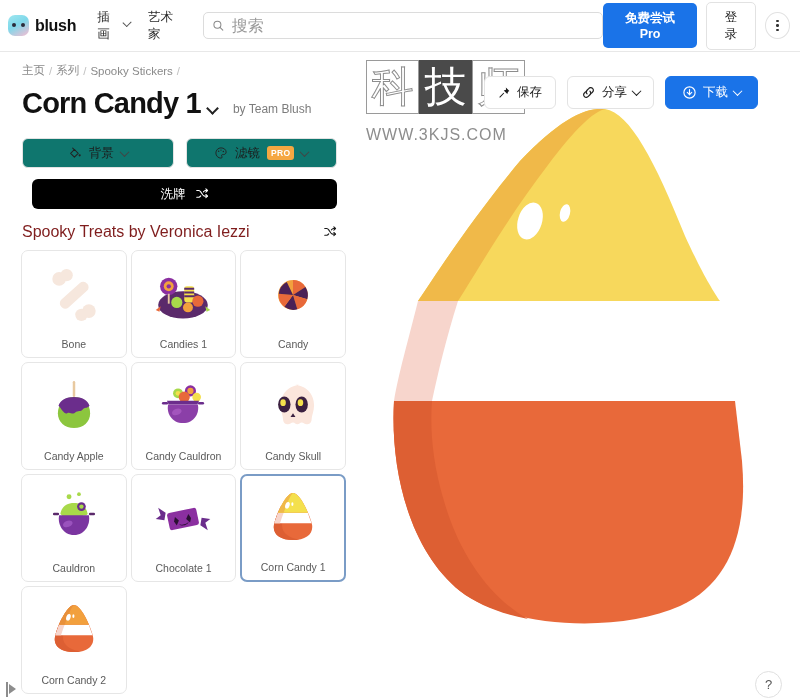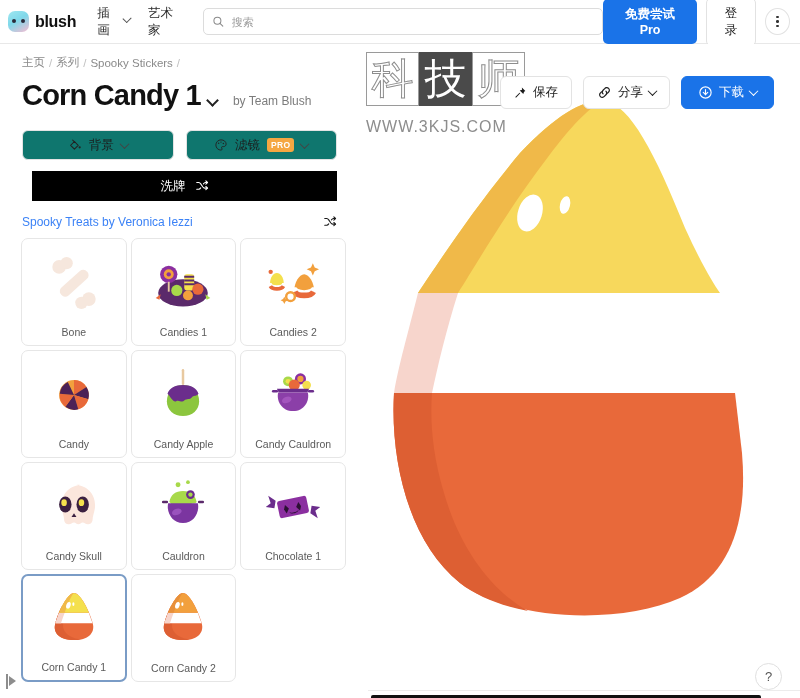--- a/index.html
+++ b/index.html
@@ -6,21 +6,21 @@
   html, body {
     width: 800px; height: 698px;
     font-family: "Liberation Sans", sans-serif;
     background: #ffffff;
     overflow: hidden;
     color: #1a1a1a;
   }
 
   
   .topnav {
-    height: 44px;
+    height: 52px;
     display: flex;
     align-items: center;
     padding: 0 10px 0 8px;
     border-bottom: 1px solid #e8e8e8;
     background: #fff;
     position: relative;
   }
   .brand { display: flex; align-items: center; gap: 6px; }
   .brand-mark {
     width: 21px; height: 21px; border-radius: 7px;
@@ -45,21 +45,21 @@
   .caret { display:inline-block; width:7px; height:7px;
     border-right:1.4px solid #555; border-bottom:1.4px solid #555;
     transform: rotate(45deg) translate(-2px,-2px); }
 
   .searchbox {
     flex: 0 0 auto; width: 400px; margin-left: 14px;
     height: 27px; border:1px solid #dcdcdc; border-radius:5px;
     display:flex; align-items:center; padding: 0 8px; gap:7px; background:#fff;
   }
   .searchbox input {
-    border:none; outline:none; font-size:11px; width:100%;
+    border:none; outline:none; font-size:16px; width:100%;
     font-family:Liberation Serif, serif; color:#333; background:transparent;
   }
   .searchbox input::placeholder { color:#9a9a9a; }
 
   .nav-right { margin-left:auto; display:flex; align-items:center; gap:9px; }
   .btn-pro {
     background:#1a73e8; color:#fff; font-size:12.5px; font-weight:bold;
     border:none; border-radius:5px; padding:7px 13px; cursor:pointer;
   }
   .btn-login {
@@ -114,30 +114,30 @@
     display:flex; align-items:center; justify-content:center; gap:7px;
     font-size:12.5px; color:#1c1c1c; cursor:pointer; position:relative;
   }
   .tool .cv { width:7px;height:7px;border-right:1.5px solid #444;border-bottom:1.5px solid #444;transform:rotate(45deg) translate(-1px,-1px); }
   .pro-badge {
     background:#f5a742; color:#fff; font-size:8.5px; font-weight:bold;
     border-radius:3px; padding:2px 4px; letter-spacing:.3px;
   }
   .shuffle-btn {
     margin: 11px 23px 0 32px; height:30px; background:#000; color:#fff;
-    border-radius:0; display:flex; align-items:center; justify-content:center;
+    border-radius:6px; display:flex; align-items:center; justify-content:center;
     gap:9px; font-size:12.5px; cursor:pointer;
   }
 
   
   .packhdr {
     display:flex; align-items:center; justify-content:space-between;
     padding: 14px 23px 0 22px;
   }
-  .packtitle { font-size:12px; color:#3b82f6; }
+  .packtitle { font-size:16px; color:#7f1d1d; }
 
   
   .gridwrap {
     margin: 9px 14px 0 21px; height: 453px; overflow:hidden; position:relative;
   }
   .grid { display:grid; grid-template-columns: repeat(3, 1fr); gap:4px; }
   .cell {
     height:108px; border:1px solid #e6e6e6; border-radius:7px; background:#fff;
     display:flex; flex-direction:column; align-items:center; justify-content:flex-end;
     padding-bottom:7px; cursor:pointer; position:relative; overflow:hidden;
@@ -324,40 +324,20 @@
                   <path d="M86 68l8 6-6 3z" fill="#A8D94A"></path>
                 </g>
               </svg>
             </div>
             <div class="lbl">Candies 1</div>
           </div>
           <div class="cell">
             <div class="art">
               <svg width="62" height="62" viewBox="0 0 100 100">
                 <g>
-                  <path d="M24 34c6 0 11 8 11 16 0 4-5 6-11 6s-11-2-11-6c0-8 5-16 11-16z" fill="#F4E04D"></path>
-                  <path d="M13 50c0 4 5 6 11 6s11-2 11-6" stroke="#fff" stroke-width="5" fill="none"></path>
-                  <path d="M13.5 55c1.5 3 5.5 4.5 10.5 4.5s9-1.5 10.5-4.5" stroke="#E8693A" stroke-width="6" fill="none"></path>
-                  <path d="M68 36c8 0 16 14 16 26 0 6-8 9-16 9s-16-3-16-9c0-12 8-26 16-26z" fill="#F2A03D"></path>
-                  <path d="M52 57c0 5 8 8 16 8s16-3 16-8" stroke="#fff" stroke-width="7" fill="none"></path>
-                  <path d="M53 64c2 4 8 6 15 6s13-2 15-6" stroke="#E8693A" stroke-width="9" fill="none"></path>
-                  <circle cx="46" cy="72" r="9" fill="#F2A03D"></circle>
-                  <circle cx="46" cy="72" r="5" fill="#fff"></circle>
-                  <path d="M82 18l3 7 7 3-7 3-3 7-3-7-7-3 7-3z" fill="#F2A03D"></path>
-                  <path d="M36 72l2 4 4 2-4 2-2 4-2-4-4-2 4-2z" fill="#F2A03D"></path>
-                  <circle cx="14" cy="32" r="3.5" fill="#E8693A"></circle>
-                </g>
-              </svg>
-            </div>
-            <div class="lbl">Candies 2</div>
-          </div>
-          <div class="cell">
-            <div class="art">
-              <svg width="62" height="62" viewBox="0 0 100 100">
-                <g>
                   <circle cx="50" cy="50" r="24" fill="#F2A03D"></circle>
                   <path d="M50 26a24 24 0 0 1 20 11L50 50z" fill="#E8693A"></path>
                   <path d="M70 37a24 24 0 0 1 3 20L50 50z" fill="#4B2156"></path>
                   <path d="M73 57a24 24 0 0 1-16 16L50 50z" fill="#E8693A"></path>
                   <path d="M57 73a24 24 0 0 1-21-4L50 50z" fill="#4B2156"></path>
                   <path d="M36 69a24 24 0 0 1-9-21L50 50z" fill="#E8693A"></path>
                   <path d="M27 48a24 24 0 0 1 13-19L50 50z" fill="#4B2156"></path>
                 </g>
               </svg>
             </div>
@@ -530,21 +510,21 @@
 
     <div class="help-btn">?</div>
 
     <div class="bottombar">
       <div class="bb-track"></div>
       <div class="bb-text"></div>
     </div>
   </div>
 </div>
 
-<div class="actionbar" style="position:absolute; left:500px; top:76px;">
+<div class="actionbar" style="position:absolute; left:484px; top:76px;">
   <div class="act">
     <svg width="13" height="13" viewBox="0 0 24 24" fill="none">
       <path d="M14.5 2.8 21 9.3l-2.4 1.1-1.4 4.3-6.6-6.6 4.3-1.4z" fill="#1c1c1c"></path>
       <line x1="10.4" y1="13.4" x2="3.5" y2="20.4" stroke="#1c1c1c" stroke-width="1.9" stroke-linecap="round"></line>
     </svg>
     <span>保存</span>
   </div>
   <div class="act">
     <svg width="15" height="15" viewBox="0 0 24 24" fill="none">
       <path d="M9.7 14.3a4.2 4.2 0 0 1 0-5.9l2.6-2.6a4.2 4.2 0 1 1 5.9 5.9l-1.3 1.3" stroke="#1c1c1c" stroke-width="1.9" stroke-linecap="round"></path>

